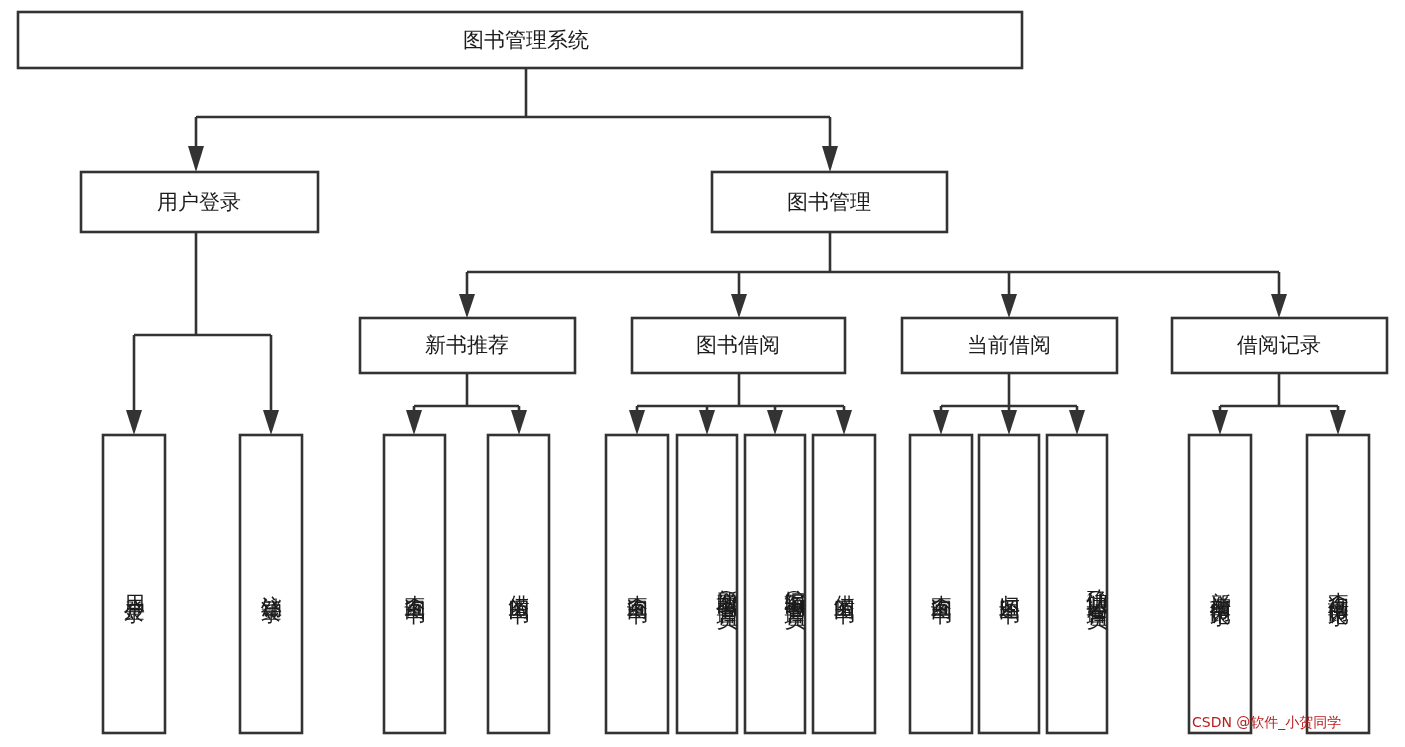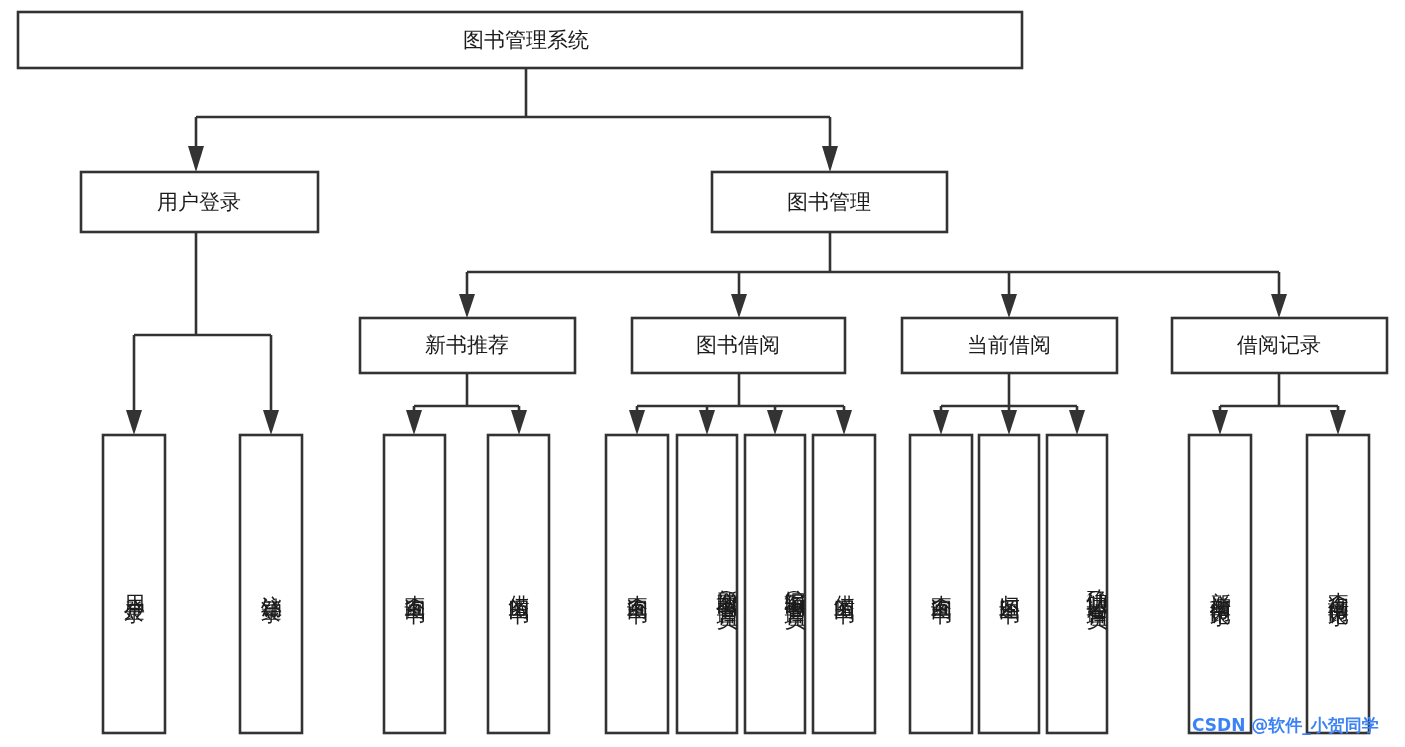--- a/index.html
+++ b/index.html
@@ -65,25 +65,24 @@
     pointer-events: none;
   }
   .node-label-v.centered {
     align-items: center;
   }
   .watermark {
     position: absolute;
     left: 1192px;
     top: 714px;
     font-family: "DejaVu Sans", "Liberation Sans", sans-serif;
-    font-size: 17px;
-    color: #3b82f6;
+    font-size: 14px;
+    color: #b91c1c;
     white-space: nowrap;
     user-select: none;
-    font-weight: bold;
   }
 </style>
 </head>
 <body>
 
 <div id="diagram-root">
 
   <svg id="diagram-svg" viewBox="0 0 1405 747">
 
     <g>

